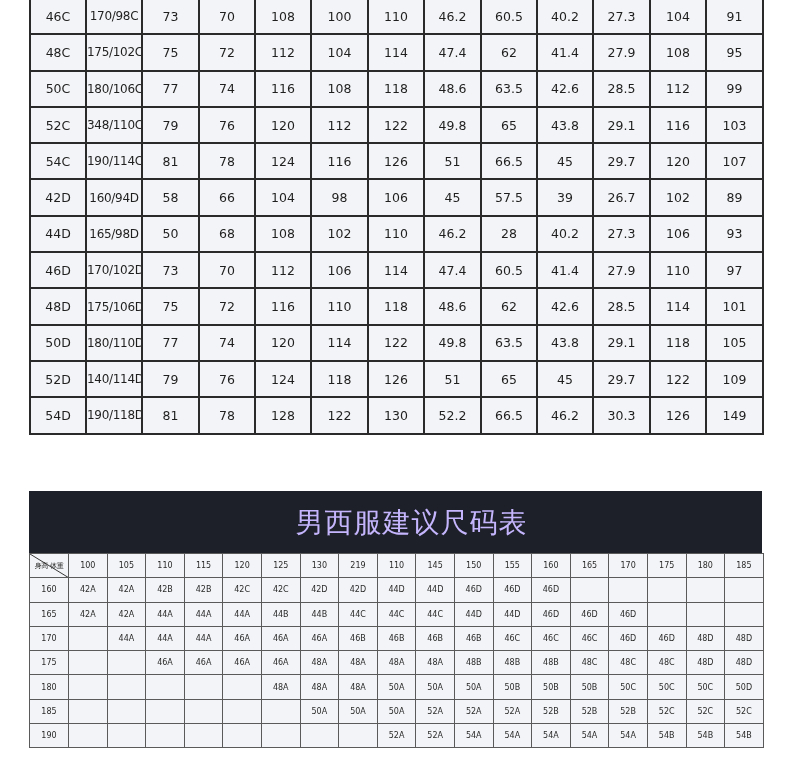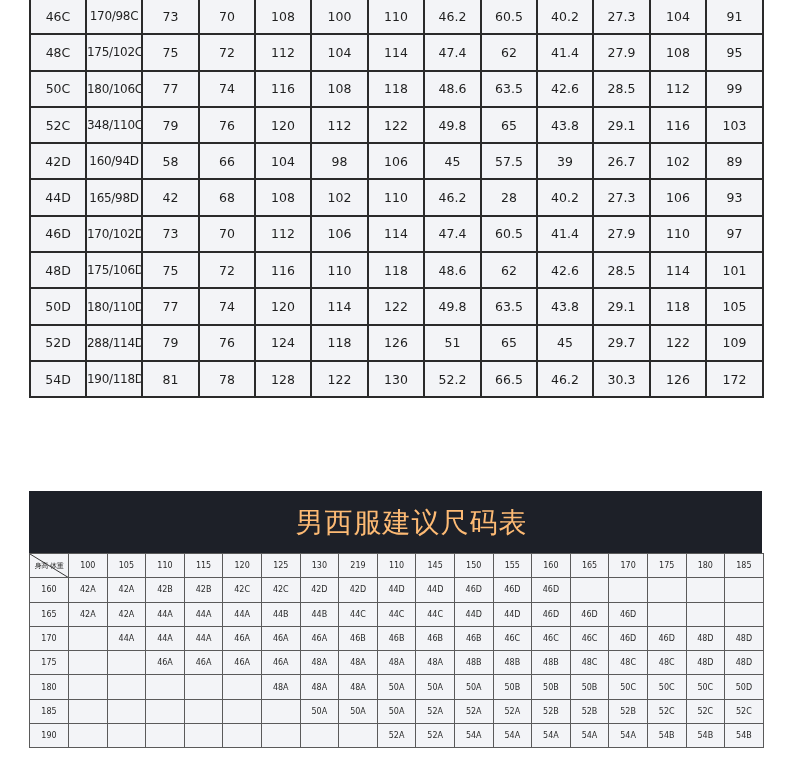--- a/index.html
+++ b/index.html
@@ -46,21 +46,21 @@
       left: 29px;
       top: 491px;
       width: 733px;
       height: 63px;
       background: #1d2028;
       display: flex;
       align-items: center;
       justify-content: center;
     }
     #banner-title {
-      color: #fdba74;
+      color: #c4b5fd;
       font-size: 28px;
       letter-spacing: 1px;
       font-family: "DejaVu Sans", sans-serif;
       margin-left: 32px;
     }
 
     
     #rec-table {
       position: absolute;
       left: 29px;
@@ -172,38 +172,53 @@
         <td>112</td>
         <td>122</td>
         <td>49.8</td>
         <td>65</td>
         <td>43.8</td>
         <td>29.1</td>
         <td>116</td>
         <td>103</td>
       </tr>
       <tr>
+        <td class="c-size">54C</td>
+        <td class="c-spec">190/114C</td>
+        <td>81</td>
+        <td>78</td>
+        <td>124</td>
+        <td>116</td>
+        <td>126</td>
+        <td>51</td>
+        <td>66.5</td>
+        <td>45</td>
+        <td>29.7</td>
+        <td>120</td>
+        <td>107</td>
+      </tr>
+      <tr>
         <td class="c-size">42D</td>
         <td class="c-spec">160/94D</td>
         <td>58</td>
         <td>66</td>
         <td>104</td>
         <td>98</td>
         <td>106</td>
         <td>45</td>
         <td>57.5</td>
         <td>39</td>
         <td>26.7</td>
         <td>102</td>
         <td>89</td>
       </tr>
       <tr>
         <td class="c-size">44D</td>
         <td class="c-spec">165/98D</td>
-        <td>42</td>
+        <td>50</td>
         <td>68</td>
         <td>108</td>
         <td>102</td>
         <td>110</td>
         <td>46.2</td>
         <td>28</td>
         <td>40.2</td>
         <td>27.3</td>
         <td>106</td>
         <td>93</td>
@@ -248,21 +263,21 @@
         <td>122</td>
         <td>49.8</td>
         <td>63.5</td>
         <td>43.8</td>
         <td>29.1</td>
         <td>118</td>
         <td>105</td>
       </tr>
       <tr>
         <td class="c-size">52D</td>
-        <td class="c-spec">288/114D</td>
+        <td class="c-spec">140/114D</td>
         <td>79</td>
         <td>76</td>
         <td>124</td>
         <td>118</td>
         <td>126</td>
         <td>51</td>
         <td>65</td>
         <td>45</td>
         <td>29.7</td>
         <td>122</td>
@@ -274,21 +289,21 @@
         <td>81</td>
         <td>78</td>
         <td>128</td>
         <td>122</td>
         <td>130</td>
         <td>52.2</td>
         <td>66.5</td>
         <td>46.2</td>
         <td>30.3</td>
         <td>126</td>
-        <td>172</td>
+        <td>149</td>
       </tr>
     </tbody>
 </table>
 
 <div id="banner">
   <span id="banner-title">男西服建议尺码表</span>
 </div>
 
 <table id="rec-table">
   <colgroup>

